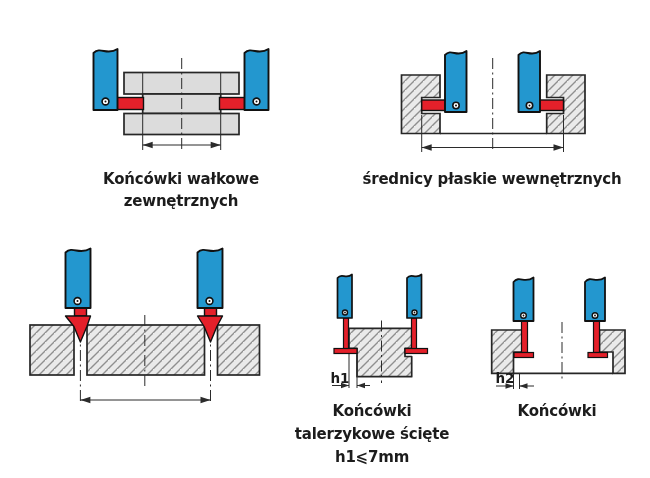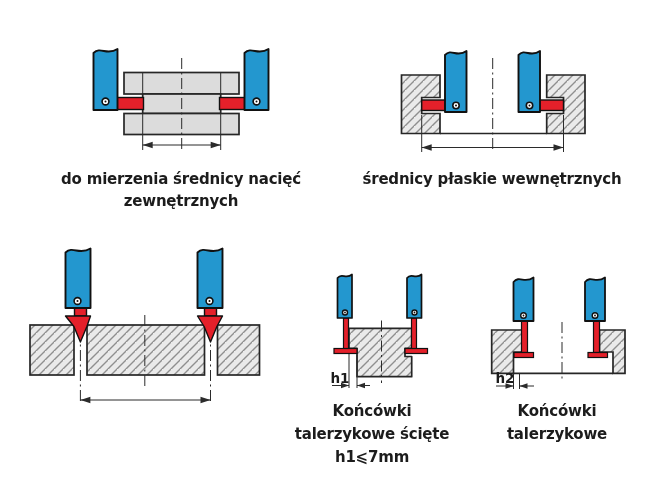--- a/index.html
+++ b/index.html
@@ -177,29 +177,28 @@
       <path d="M585,282 C591,275 596,284 605,277.5 L605,321 L585,321 Z"></path>
       <circle cx="523.5" cy="315.5" r="2.8" fill="#ffffff" stroke-width="1.4"></circle>
       <circle cx="523.5" cy="315.5" r="0.9" fill="#111111" stroke="none"></circle>
       <circle cx="595" cy="315.5" r="2.8" fill="#ffffff" stroke-width="1.4"></circle>
       <circle cx="595" cy="315.5" r="0.9" fill="#111111" stroke="none"></circle>
     </g>
   </g>
 </svg>
 
 <div class="caption cap-1">
-  <span>do mierzenia średnicy nacięć</span>
+  <span>Końcówki wałkowe</span>
   <span>zewnętrznych</span>
 </div>
 <div class="caption cap-2">
   <span>średnicy płaskie wewnętrznych</span>
 </div>
 <div class="caption cap-4">
   <span>Końcówki</span>
   <span>talerzykowe ścięte</span>
   <span>h1⩽7mm</span>
 </div>
 <div class="caption cap-5">
   <span>Końcówki</span>
-  <span>talerzykowe</span>
 </div>
 
 </div>
 
 </body></html>

